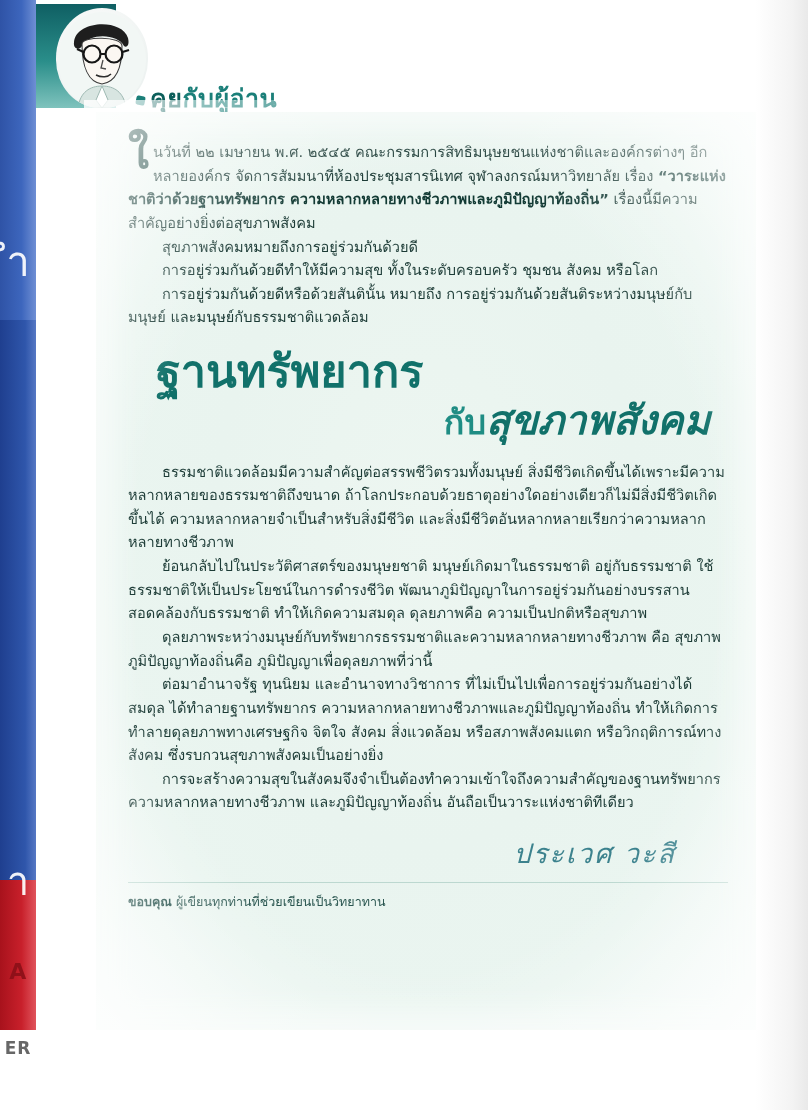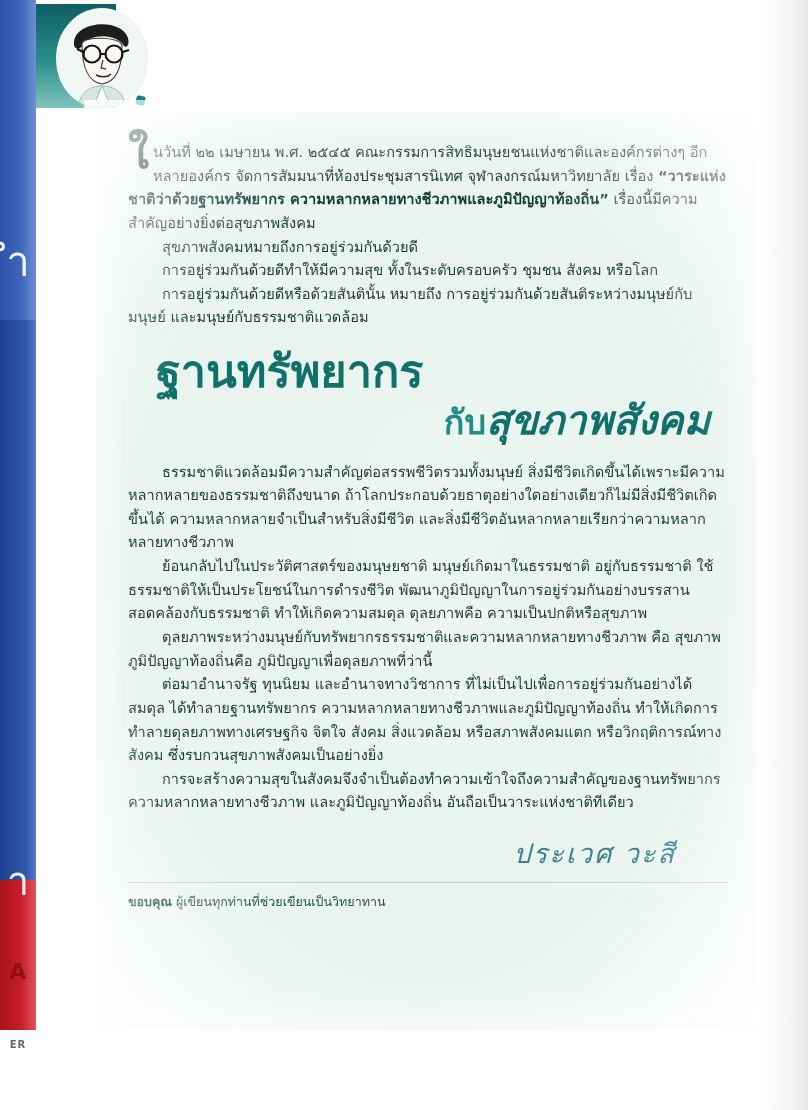--- a/index.html
+++ b/index.html
@@ -67,21 +67,21 @@
   .spine-text.thai-2 { top: 860px; font-size: 40px; }
   .spine-text.roman {
     top: 960px;
     font-size: 22px;
     font-weight: bold;
     letter-spacing: .5px;
     color: #8c1018;
   }
   .spine-text.roman-2 {
     top: 1040px;
-    font-size: 10px;
+    font-size: 17px;
     font-weight: bold;
     letter-spacing: 1px;
     color: #5b5b5b;
   }
 
   
   .header-band {
     position: absolute;
     left: 36px;
     top: 0;
@@ -287,20 +287,23 @@
 
       <path d="M47 52 L45 60 L50 61" fill="none" stroke="#4a4a4a" stroke-width="1.3"></path>
       <path d="M40 67 C46 70, 52 69, 55 66" fill="none" stroke="#2d2d2d" stroke-width="1.6"></path>
 
       <path d="M22 100 C24 84, 34 78, 46 78 C58 78, 68 84, 70 100 Z" fill="#d8e5e1" stroke="#9fb9b3" stroke-width="1"></path>
       <path d="M46 78 L40 92 L46 100 L52 92 Z" fill="#ffffff" stroke="#9fb9b3" stroke-width="1"></path>
     </svg>
   </div>
 
   <div class="header-dot"></div>
+  <div class="header-title">
+    <span class="accent">คุย</span><span>กับผู้อ่าน</span>
+  </div>
 
   <div class="article">
     <div class="body-col">
 
       <p class="para first dropcap-para">
         <span class="dropcap">ใ</span><span>นวันที่ ๒๒ เมษายน พ.ศ. ๒๕๔๕ คณะกรรมการสิทธิมนุษยชนแห่งชาติและองค์กรต่างๆ อีกหลายองค์กร จัดการสัมมนาที่ห้องประชุมสารนิเทศ จุฬาลงกรณ์มหาวิทยาลัย เรื่อง </span><span class="q">“วาระแห่งชาติว่าด้วยฐานทรัพยากร ความหลากหลายทางชีวภาพและภูมิปัญญาท้องถิ่น”</span><span> เรื่องนี้มีความสำคัญอย่างยิ่งต่อสุขภาพสังคม</span>
       </p>
 
       <p class="tight">สุขภาพสังคมหมายถึงการอยู่ร่วมกันด้วยดี</p>
       <p class="tight">การอยู่ร่วมกันด้วยดีทำให้มีความสุข ทั้งในระดับครอบครัว ชุมชน สังคม หรือโลก</p>

